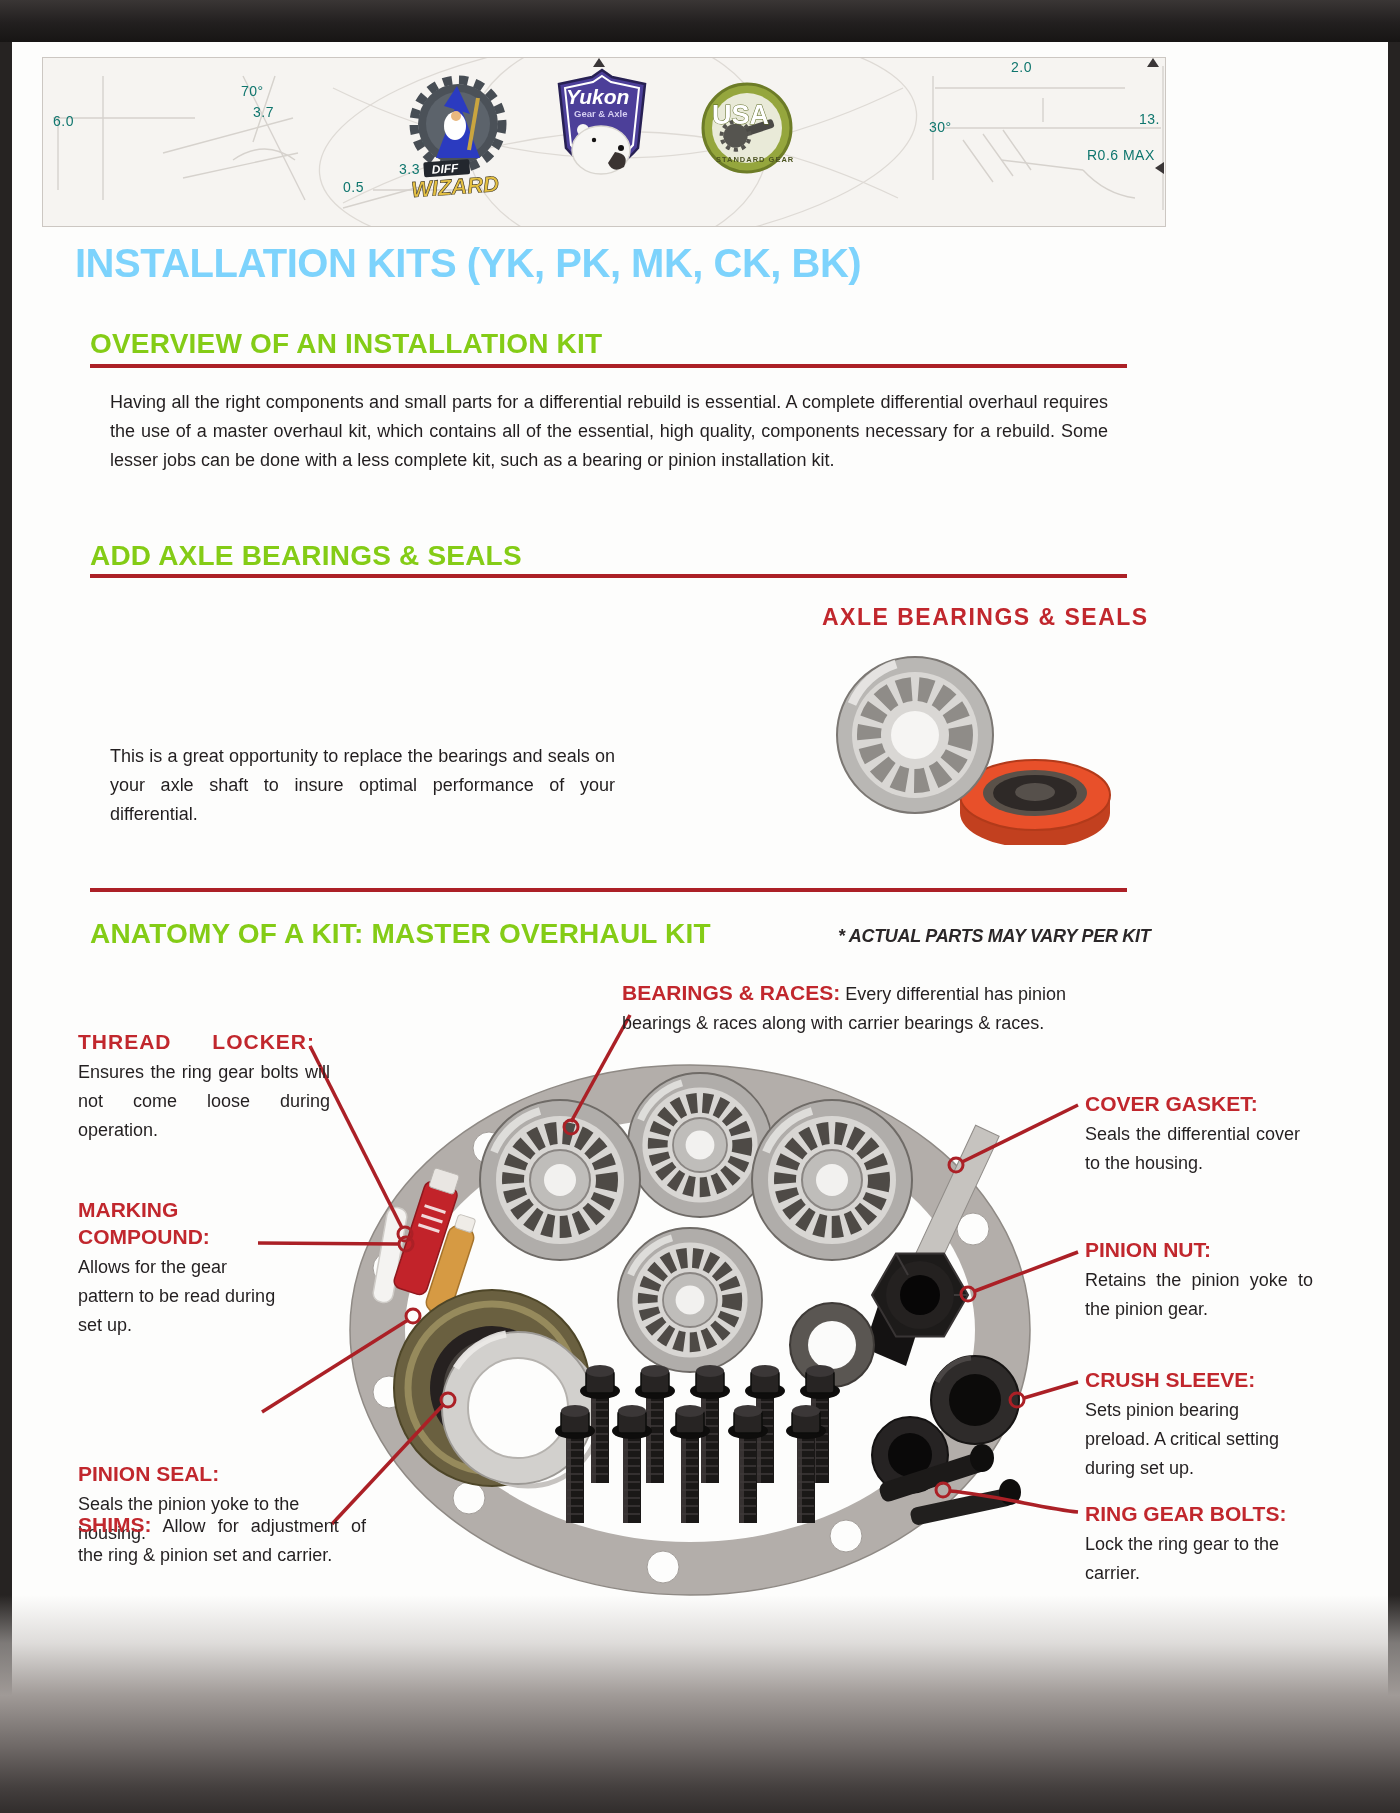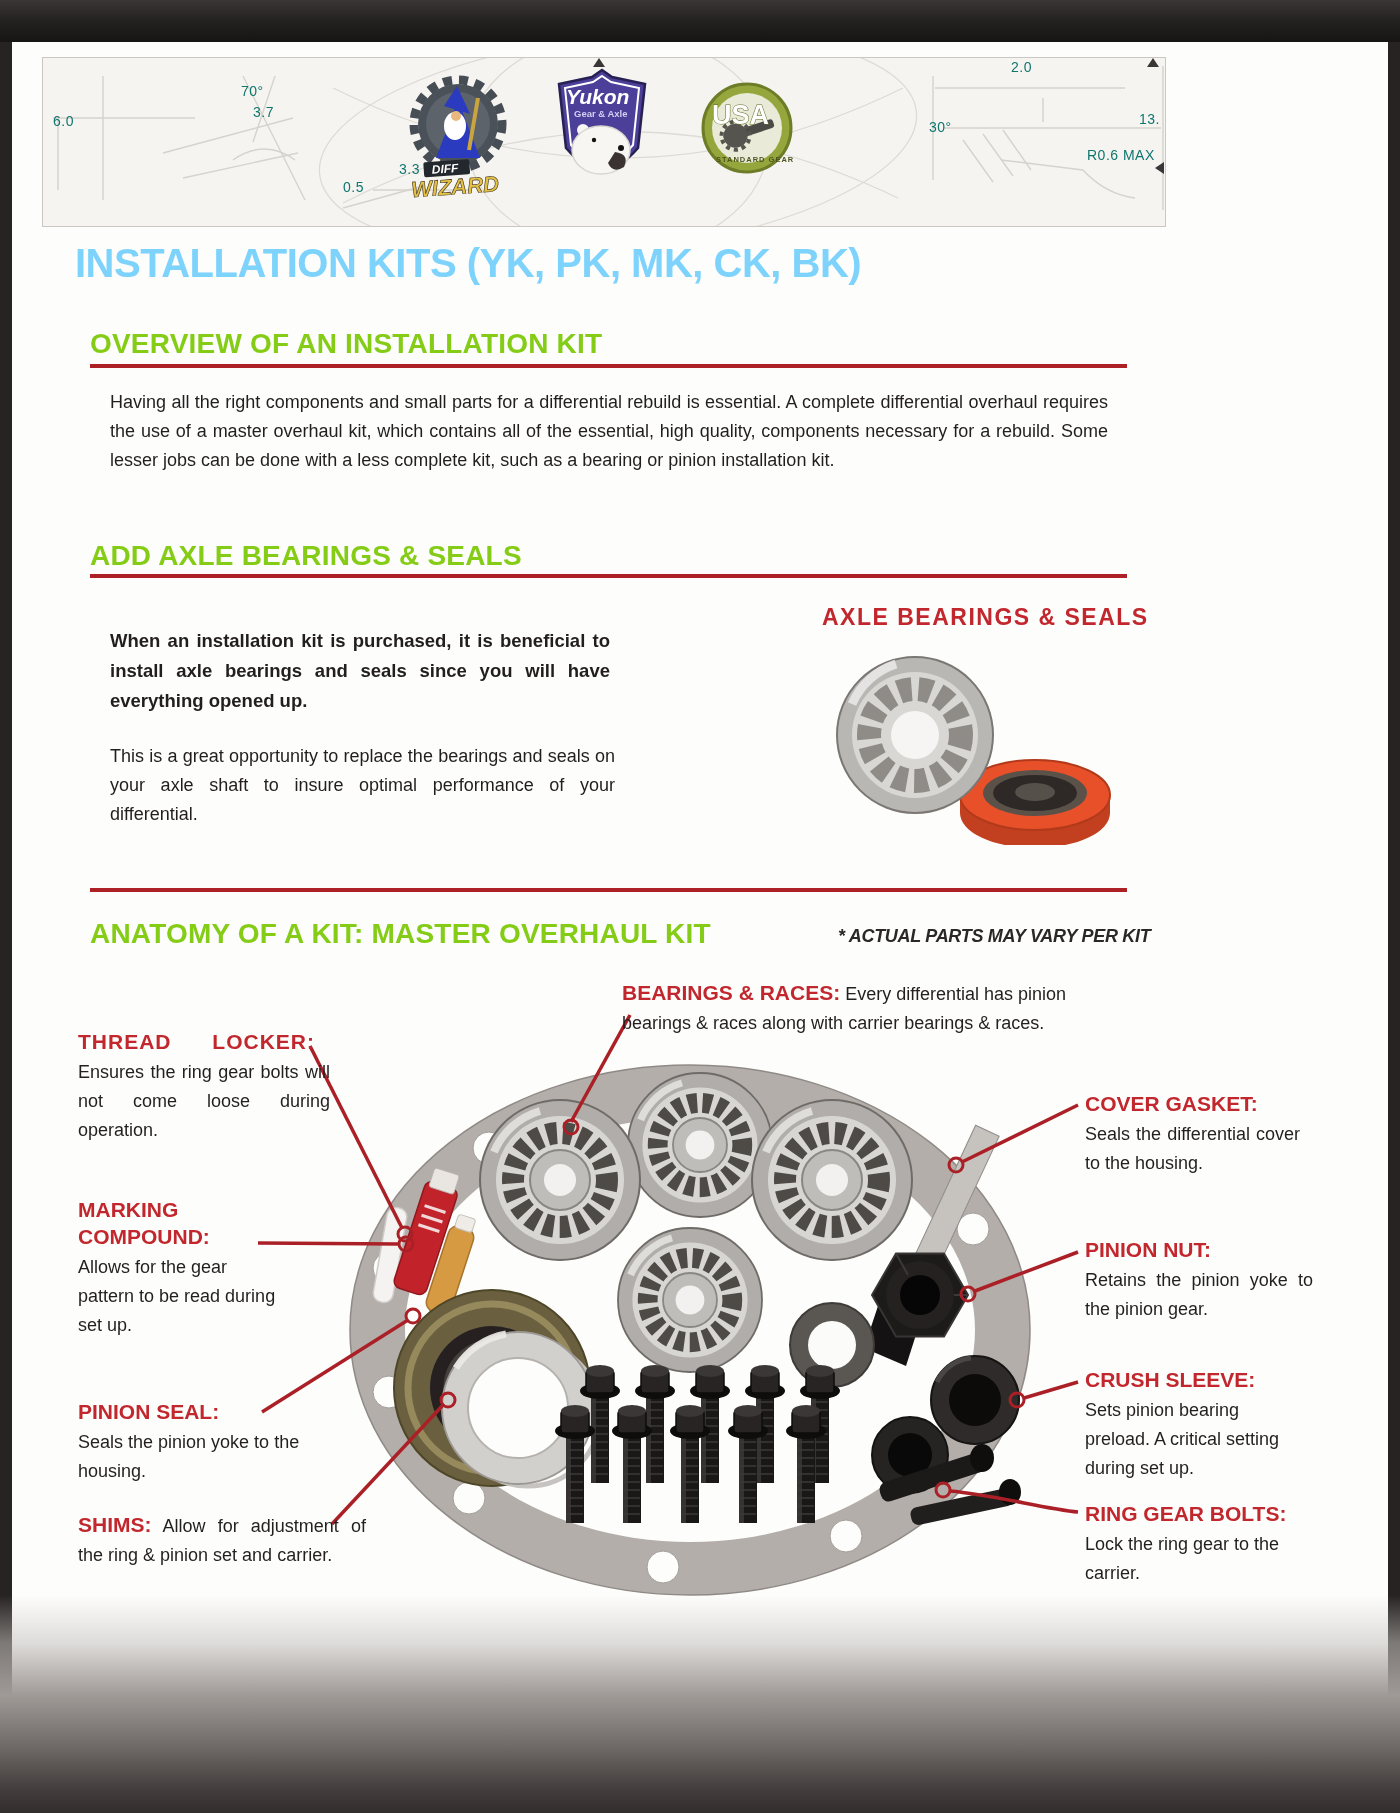--- a/index.html
+++ b/index.html
@@ -135,21 +135,20 @@
   </div>
 
   <div class="h1">INSTALLATION KITS (YK, PK, MK, CK, BK)</div>
 
   <div class="h2" style="left:90px; top:328px;">OVERVIEW OF AN INSTALLATION KIT</div>
   <div class="rule" style="top:364px;"></div>
   <div class="para" style="left:110px; top:388px; width:998px;">Having all the right components and small parts for a differential rebuild is essential. A complete differential overhaul requires the use of a master overhaul kit, which contains all of the essential, high quality, components necessary for a rebuild. Some lesser jobs can be done with a less complete kit, such as a bearing or pinion installation kit.</div>
 
   <div class="h2" style="left:90px; top:540px;">ADD AXLE BEARINGS &amp; SEALS</div>
   <div class="rule" style="top:574px;"></div>
-  <div class="para lead" style="left:110px; top:626px; width:500px;">When an installation kit is purchased, it is beneficial to install axle bearings and seals since you will have everything opened up.</div>
   <div class="para" style="left:110px; top:742px; width:505px;">This is a great opportunity to replace the bearings and seals on your axle shaft to insure optimal performance of your differential.</div>
   <div class="img-label">AXLE BEARINGS &amp; SEALS</div>
 
   <svg style="position:absolute; left:800px; top:630px;" width="330" height="215" viewBox="0 0 330 215">
 
     <g>
       <path d="M160,165 a75,35 0 0 0 150,0 l0,18 a75,35 0 0 1 -150,0 Z" fill="#c2401f"></path>
       <ellipse cx="235" cy="165" rx="75" ry="35" fill="#e8502a" stroke="#b23a1a" stroke-width="2"></ellipse>
       <ellipse cx="235" cy="163" rx="52" ry="23" fill="#5a5149"></ellipse>
       <ellipse cx="235" cy="163" rx="42" ry="18" fill="#2e2927"></ellipse>
@@ -318,21 +317,21 @@
   <div class="co just" style="left:78px; top:1028px; width:252px;">
     <span class="lbl block stretch">THREAD LOCKER:</span>
     <span>Ensures the ring gear bolts will not come loose during operation.</span>
   </div>
 
   <div class="co" style="left:78px; top:1196px; width:200px;">
     <span class="lbl block">MARKING COMPOUND:</span>
     <span>Allows for the gear pattern to be read during set up.</span>
   </div>
 
-  <div class="co" style="left:78px; top:1398px; width:235px;">
+  <div class="co" style="left:78px; top:1460px; width:235px;">
     <span class="lbl block">PINION SEAL:</span>
     <span>Seals the pinion yoke to the housing.</span>
   </div>
 
   <div class="co just" style="left:78px; top:1510px; width:288px;">
     <span class="lbl">SHIMS:</span>
     <span>Allow for adjustment of the ring &amp; pinion set and carrier.</span>
   </div>
 
   <div class="co just" style="left:1085px; top:1090px; width:215px;">

